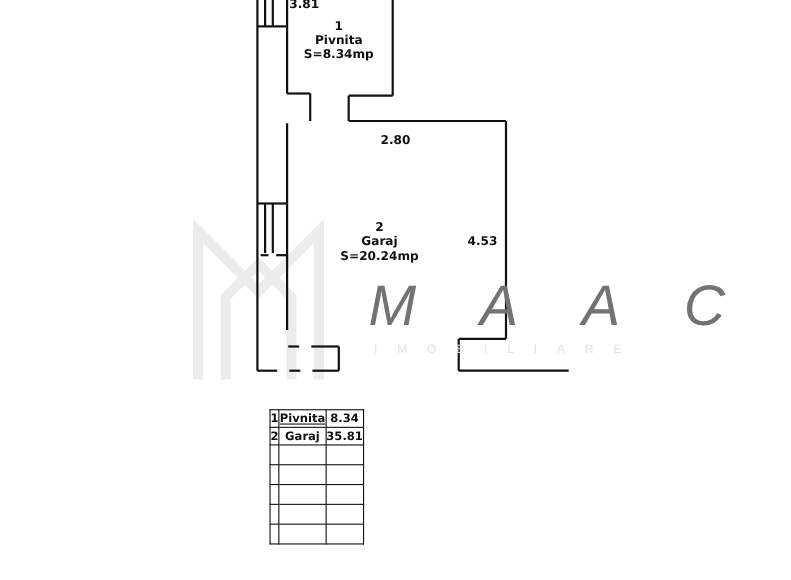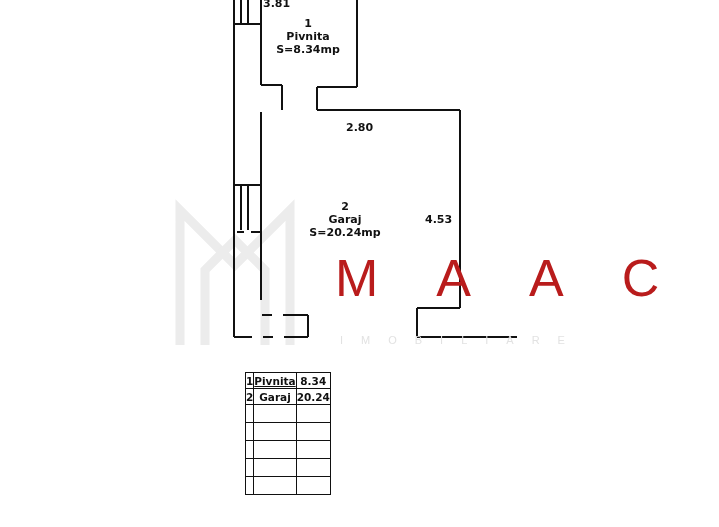--- a/index.html
+++ b/index.html
@@ -1,21 +1,21 @@
 <!DOCTYPE html>
 <html><head>
 <meta charset="utf-8">
 <style>
   html, body { margin:0; padding:0; background:#ffffff; }
   body { width:719px; height:527px; position:relative; overflow:hidden; font-family:"DejaVu Sans", sans-serif; }
   .plan { position:absolute; left:0; top:0; width:719px; height:527px; }
   .lbl { position:absolute; font-family:"DejaVu Sans", sans-serif; font-weight:bold; color:#111; font-size:11px; line-height:13px; text-align:center; white-space:nowrap; }
   .dim { position:absolute; font-family:"DejaVu Sans", sans-serif; font-weight:bold; color:#111; font-size:11px; white-space:nowrap; }
-  .wm-letters { position:absolute; left:335px; top:248px; font-family:"Liberation Sans", sans-serif; font-size:52px; color:#b91c1c; letter-spacing:58px; white-space:nowrap; }
-  .wm-sub { position:absolute; left:340px; top:312px; font-family:"Liberation Sans", sans-serif; font-size:11px; color:#e2e2e2; letter-spacing:18px; white-space:nowrap;margin-top:22px; }
+  .wm-letters { position:absolute; left:335px; top:248px; font-family:"Liberation Sans", sans-serif; font-size:52px; color:#737373; letter-spacing:58px; white-space:nowrap;font-style:italic; }
+  .wm-sub { position:absolute; left:340px; top:312px; font-family:"Liberation Sans", sans-serif; font-size:11px; color:#e2e2e2; letter-spacing:18px; white-space:nowrap; }
   table.legend { position:absolute; left:245px; top:372px; border-collapse:collapse; font-family:"DejaVu Sans", sans-serif; font-weight:bold; font-size:10.5px; color:#111; }
   table.legend td { border:1.5px solid #111; text-align:center; padding:0; }
   table.legend tr.head td { height:42px; line-height:13px; }
   table.legend tr.row td { height:15px; }
   table.legend tr.empty td { height:17px; }
   .c1 { width:52px; } .c2 { width:117px; } .c3 { width:105px; }
 </style>
 </head>
 <body>
 
@@ -90,21 +90,21 @@
 <table class="legend">
   <tbody>
   <tr class="row">
     <td>1</td>
     <td style="text-decoration:underline;">Pivnita</td>
     <td style="text-align:center;">8.34</td>
   </tr>
   <tr class="row">
     <td>2</td>
     <td>Garaj</td>
-    <td>20.24</td>
+    <td>35.81</td>
   </tr>
   <tr class="empty">
         <td></td>
         <td></td>
         <td></td>
       </tr>
   <tr class="empty">
         <td></td>
         <td></td>
         <td></td>

